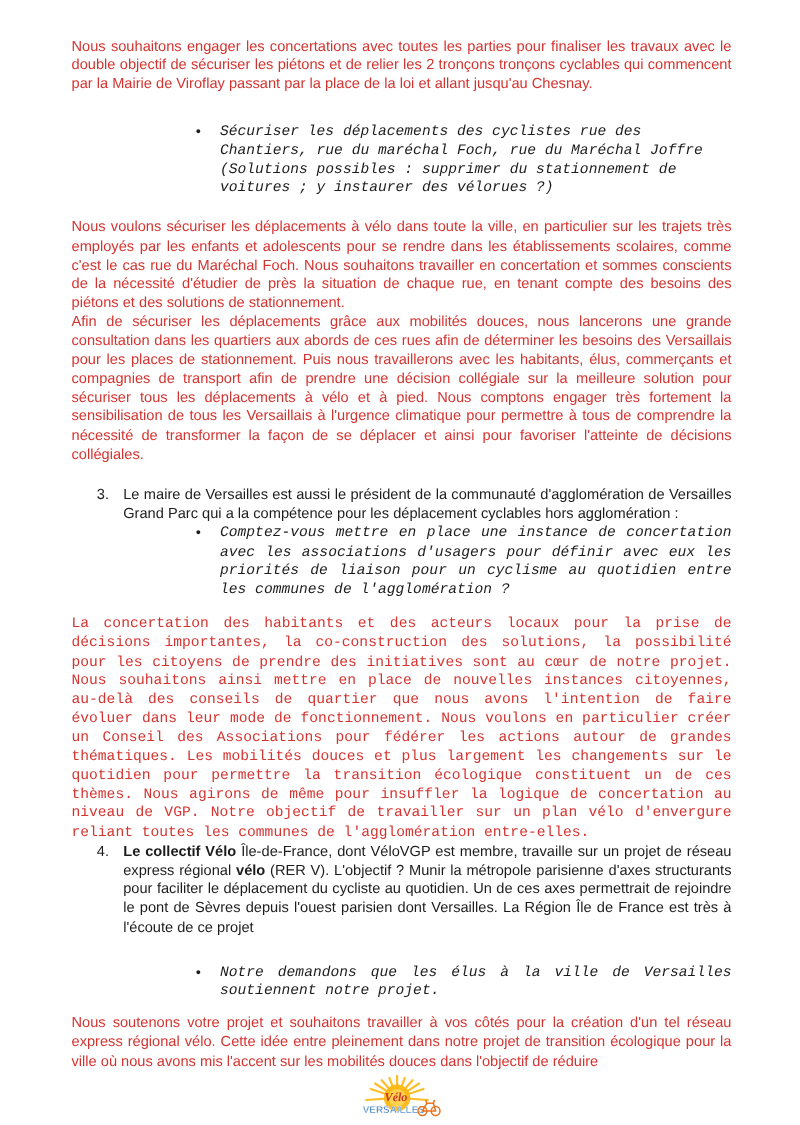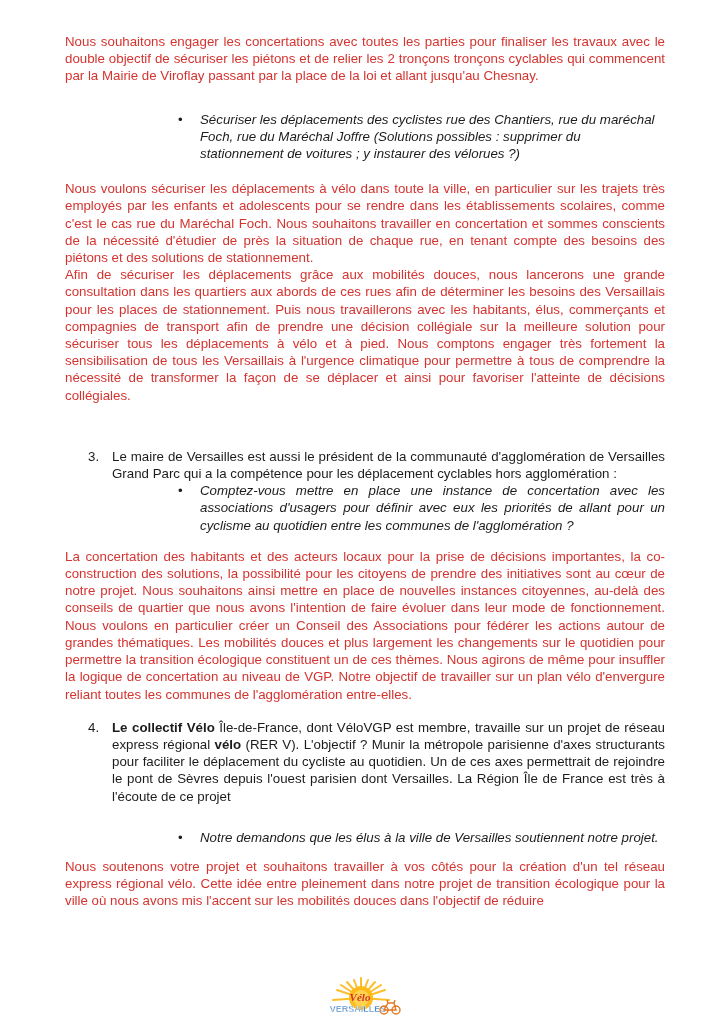--- a/index.html
+++ b/index.html
@@ -24,30 +24,30 @@
     font-size:13.3px;
     line-height:17.2px;
   }
   p{margin:0;}
   .red{color:var(--red);}
   .justify{text-align:justify;}
 
   
   .mb-26{margin-bottom:26px;}
   .mb-18{margin-bottom:18px;}
-  .mb-28{margin-bottom:44px;}
+  .mb-28{margin-bottom:20px;}
   .mb-14{margin-bottom:14px;}
-  .mb-16{margin-bottom:16px;}
+  .mb-16{font-family:Liberation Mono, monospace;}
   .mb-24{margin-bottom:24px;}
   .mb-12{margin-bottom:12px;}
 
   
   .bullet-row{display:flex;margin-left:113px;}
   .bullet-marker{flex:0 0 22px;font-style:normal;}
-  .bullet-text{flex:1;font-style:italic;}
+  .bullet-text{flex:1;font-style:italic;font-family:Liberation Mono, monospace;}
 
   
   .numbered{display:flex;}
   .numbered .num{flex:0 0 24px;margin-left:23px;}
   .numbered .num-text{flex:1;text-align:justify;}
   .bold{font-weight:bold;}
 
   
   .logo-wrap{
     position:absolute;
@@ -76,21 +76,21 @@
 
     <p class="red justify mb-28">Afin de sécuriser les déplacements grâce aux mobilités douces, nous lancerons une grande consultation dans les quartiers aux abords de ces rues afin de déterminer les besoins des Versaillais pour les places de stationnement.  Puis nous travaillerons avec les habitants, élus, commerçants et compagnies de transport afin de prendre une décision collégiale sur la meilleure solution pour sécuriser tous les déplacements à vélo et à pied. Nous comptons engager très fortement la sensibilisation de tous les Versaillais à l'urgence climatique pour permettre à tous de comprendre la nécessité de transformer la façon de se déplacer et ainsi pour favoriser l'atteinte de décisions collégiales.</p>
 
     <div class="numbered">
       <span class="num">3.</span>
       <span class="num-text">Le maire de Versailles est aussi le président de la communauté d'agglomération de Versailles Grand Parc qui a la compétence pour les déplacement cyclables hors agglomération :</span>
     </div>
 
     <div class="bullet-row mb-14">
       <span class="bullet-marker">•</span>
-      <span class="bullet-text justify">Comptez-vous mettre en place une instance de concertation avec les associations d'usagers pour définir avec eux les priorités de allant pour un cyclisme au quotidien entre les communes de l'agglomération ?</span>
+      <span class="bullet-text justify">Comptez-vous mettre en place une instance de concertation avec les associations d'usagers pour définir avec eux les priorités de liaison pour un cyclisme au quotidien entre les communes de l'agglomération ?</span>
     </div>
 
     <p class="red justify mb-16">La concertation des habitants et des acteurs locaux pour la prise de décisions importantes, la co-construction des solutions, la possibilité pour les citoyens de prendre des initiatives sont au cœur de notre projet. Nous souhaitons ainsi mettre en place de nouvelles instances citoyennes, au-delà des conseils de quartier que nous avons l'intention de faire évoluer dans leur mode de fonctionnement. Nous voulons en particulier créer un Conseil des Associations pour fédérer les actions autour de grandes thématiques. Les mobilités douces et plus largement les changements sur le quotidien pour permettre la transition écologique constituent un de ces thèmes. Nous agirons de même pour insuffler la logique de concertation au niveau de VGP. Notre objectif de travailler sur un plan vélo d'envergure reliant toutes les communes de l'agglomération entre-elles.</p>
 
     <div class="numbered mb-24">
       <span class="num">4.</span>
       <span class="num-text"><span class="bold">Le collectif Vélo</span><span> Île-de-France, dont VéloVGP est membre, travaille sur un projet de réseau express régional </span><span class="bold">vélo</span><span> (RER V). L'objectif ? Munir la métropole parisienne d'axes structurants pour faciliter le déplacement du cycliste au quotidien. Un de ces axes permettrait de rejoindre le pont de Sèvres depuis l'ouest parisien dont Versailles. La Région Île de France est très à l'écoute de ce projet</span></span>
     </div>
 
     <div class="bullet-row mb-12">

